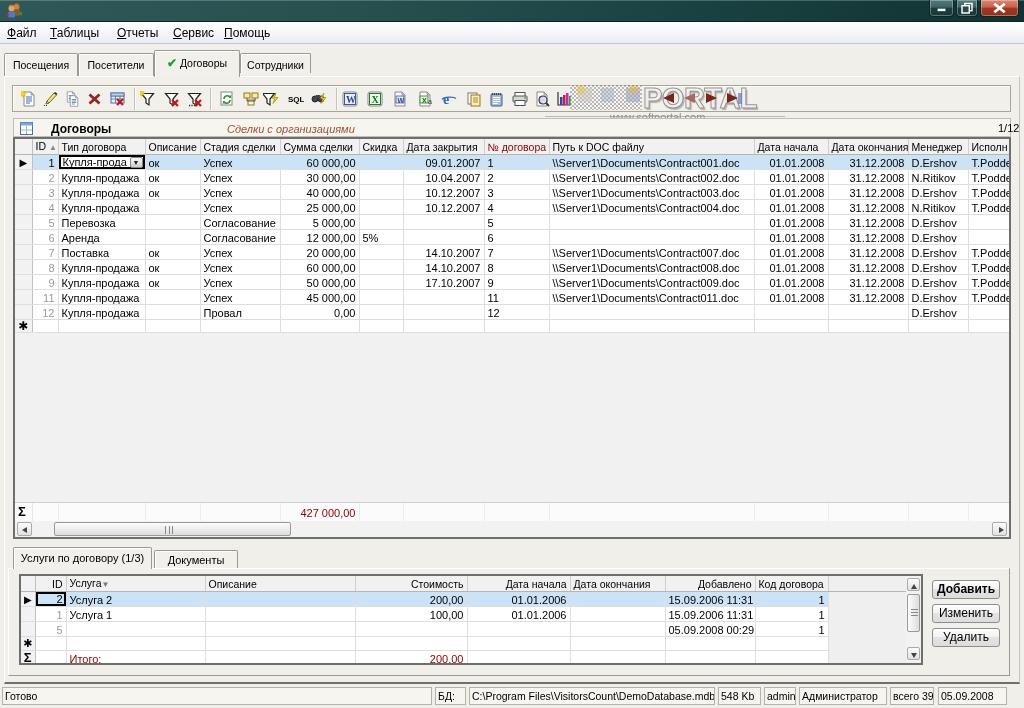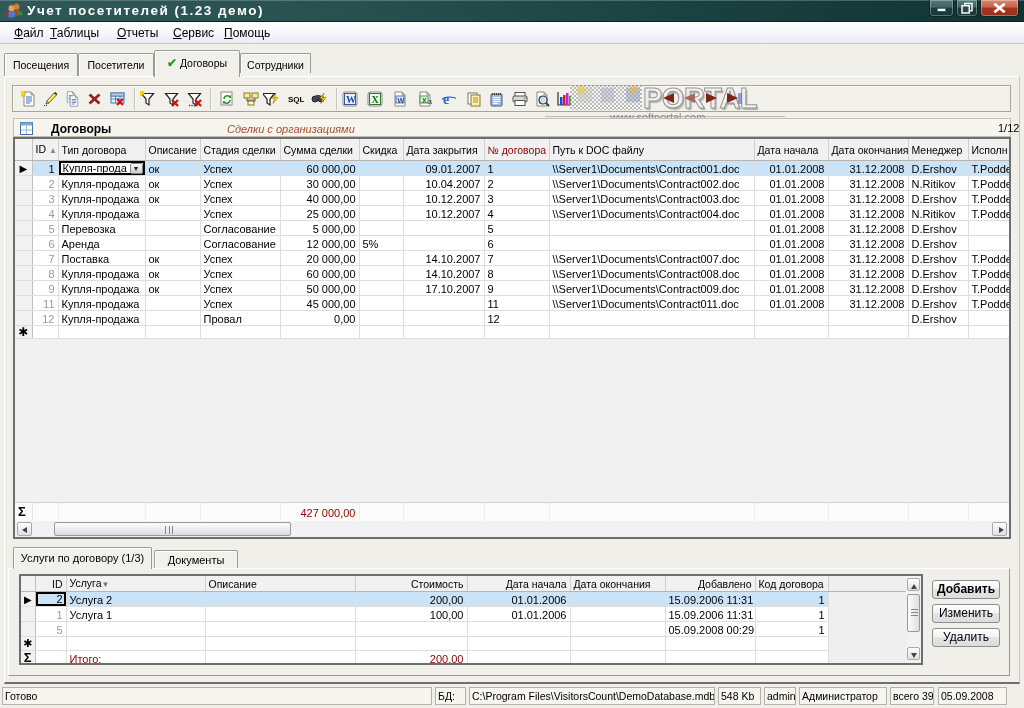--- a/index.html
+++ b/index.html
@@ -36,21 +36,21 @@
 .ticon{position:absolute;top:91px;width:16px;height:16px;}
 .tsep{position:absolute;top:88px;width:2px;height:22px;border-left:1px solid #c5c2b8;border-right:1px solid #fbfaf5;}
 
 #groupbar{position:absolute;left:13px;top:118px;width:998px;height:19px;
  background:#f6f5f0;border:1px solid #c2bfb2;}
 
 .gridbox{position:absolute;background:#f1f1f1;border:1px solid #828282;overflow:hidden;}
 table.grid{border-collapse:collapse;table-layout:fixed;}
 table.grid td{padding:2px 3px 0 3px;font-size:11px;height:12px;line-height:12px;overflow:hidden;white-space:nowrap;
  border-right:1px solid #dedede;border-bottom:1px solid #dedede;background:#fff;}
-table.grid tr.hdr td{background:#f1f1f1;border-right:1px solid #cfcfcf;border-bottom:1px solid #b5b5b5;height:12px;line-height:19px;font-size:10.5px;padding-top:1px;}
+table.grid tr.hdr td{background:#f1f1f1;border-right:1px solid #cfcfcf;border-bottom:1px solid #b5b5b5;height:12px;line-height:13px;font-size:10.5px;padding-top:1px;}
 table.grid tr.bh td{height:11px;line-height:12px;}
 td.ind{background:#f2f2f2 !important;border-right:1px solid #c0c0c0 !important;text-align:center;padding:0 !important;}
 tr.sel td{background:#cbe3f6;}
 .gray{color:#9a9a9a;}
 .r{text-align:right;}
 .red{color:#8b0000;}
 
 #statusbar{position:absolute;left:0;top:684px;width:1024px;height:24px;background:#f1efe9;}
 .spanel{position:absolute;top:3px;height:18px;border:1px solid #b5b2a8;background:#f6f5f0;
  font-size:10.5px;line-height:16px;padding:0 2px;white-space:nowrap;overflow:hidden;}
@@ -66,42 +66,41 @@
     <svg class="abs" style="left:5px;top:2px" width="18" height="18" viewBox="0 0 18 18">
       <circle cx="11.5" cy="5" r="3" fill="#c8843c"></circle>
       <path d="M8.5 4 a3 3 0 016 0 q-1-2-3-2 t-3 2z" fill="#a05c20"></path>
       <rect x="8.5" y="7.2" width="6.5" height="6.5" rx="1.2" fill="#8a5a28"></rect>
       <circle cx="6.5" cy="6.5" r="3" fill="#e8a358"></circle>
       <path d="M3.5 5.5 a3 3 0 016 0 q-1.5-2.2-3-2.2 t-3 2.2z" fill="#c87828"></path>
       <rect x="3.2" y="9.5" width="6.8" height="6" rx="1.2" fill="#4a7ac8"></rect>
       <path d="M1 10.5l3.2 2.2L1 15z" fill="#cc2020"></path>
       <path d="M17 9.5l-3.5 2 3.5 2.2z" fill="#28a028"></path>
     </svg>
-    <div id="title-text">Учет посетителей (1.23 демо)</div>
     <div class="botline"></div>
   </div>
   <div id="btn-min" class="wbtn">
       <svg class="glyph" viewBox="0 0 25 17">
         <rect x="8" y="9" width="9" height="3" fill="#fff" stroke="#2a4a4a" stroke-width="0.5"></rect>
       </svg>
     </div>
   <div id="btn-max" class="wbtn">
       <svg class="glyph" viewBox="0 0 22 17">
         <rect x="8.5" y="3.5" width="8" height="8" fill="none" stroke="#fff" stroke-width="1.6"></rect>
         <rect x="5.5" y="6" width="8" height="8" fill="#2a4a4a" stroke="#fff" stroke-width="1.6"></rect>
       </svg>
     </div>
   <div id="btn-close" class="wbtn">
       <svg class="glyph" viewBox="0 0 39 17">
         <path d="M14 4 L25 13 M25 4 L14 13" stroke="#fff" stroke-width="3"></path>
       </svg>
     </div>
 
   <div id="menubar">
-    <div class="mitem" style="left:14px"><u>Ф</u>айл</div>
+    <div class="mitem" style="left:7px"><u>Ф</u>айл</div>
     <div class="mitem" style="left:50px"><u>Т</u>аблицы</div>
     <div class="mitem" style="left:117px"><u>О</u>тчеты</div>
     <div class="mitem" style="left:173px"><u>С</u>ервис</div>
     <div class="mitem" style="left:224px"><u>П</u>омощь</div>
   </div>
 
   <div class="tab" style="left:4px;top:53px;width:74px;height:24px;line-height:22px;font-size:10.5px;">Посещения</div>
   <div class="tab" style="left:78px;top:53px;width:76px;height:24px;line-height:22px;font-size:10.5px;">Посетители</div>
   <div class="tab" style="left:154px;top:50px;width:86px;height:27px;line-height:25px;background:#f2f0ea;z-index:5;font-size:10.5px;"><span style="color:#1e9e1e;font-weight:bold;font-size:12px;">✔</span> Договоры</div>
   <div class="tab" style="left:240px;top:53px;width:71px;height:20px;line-height:22px;font-size:10.5px;">Сотрудники</div>

